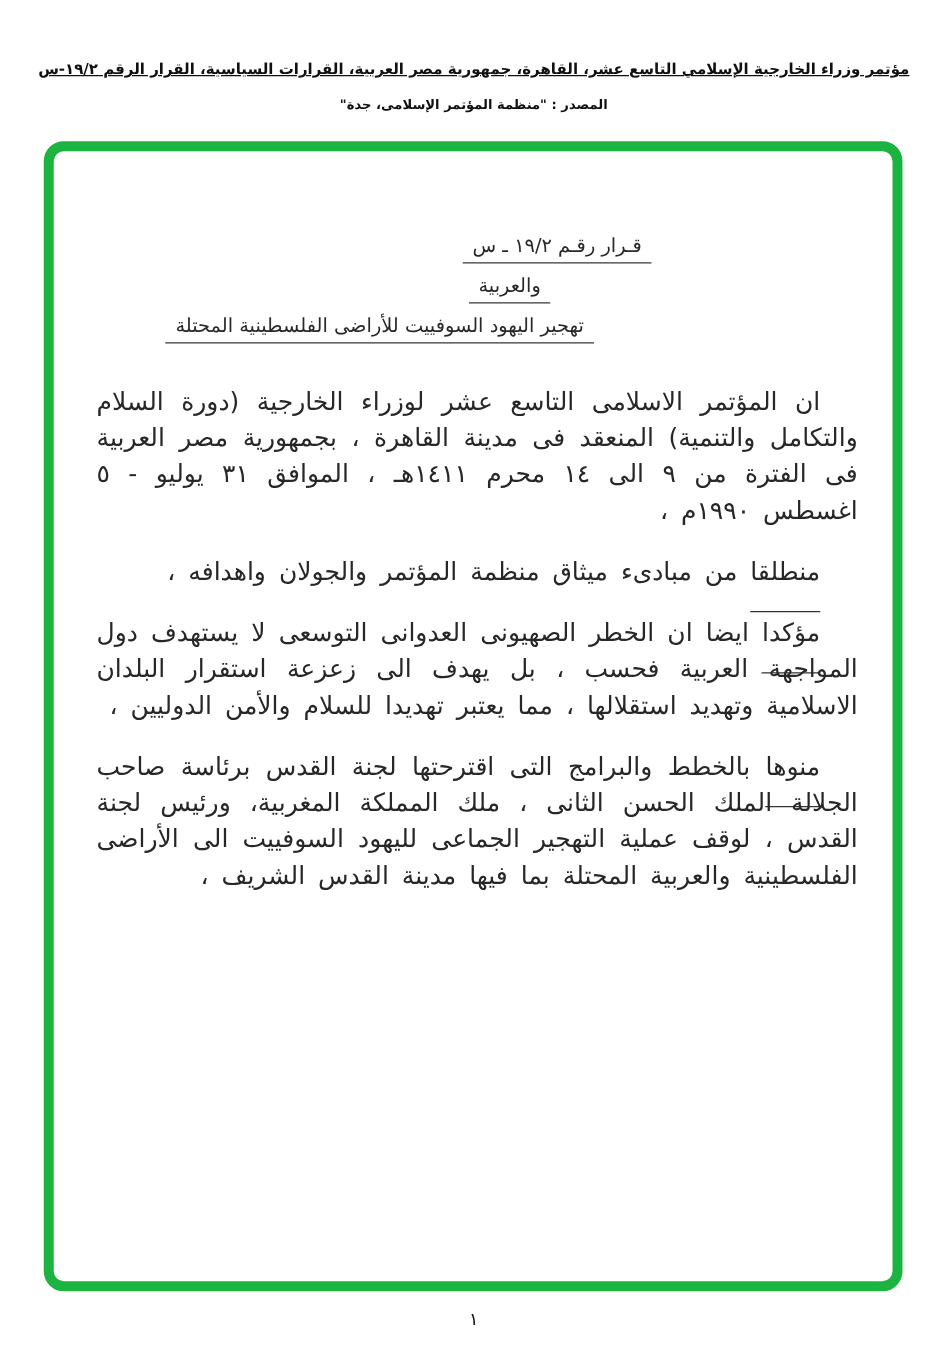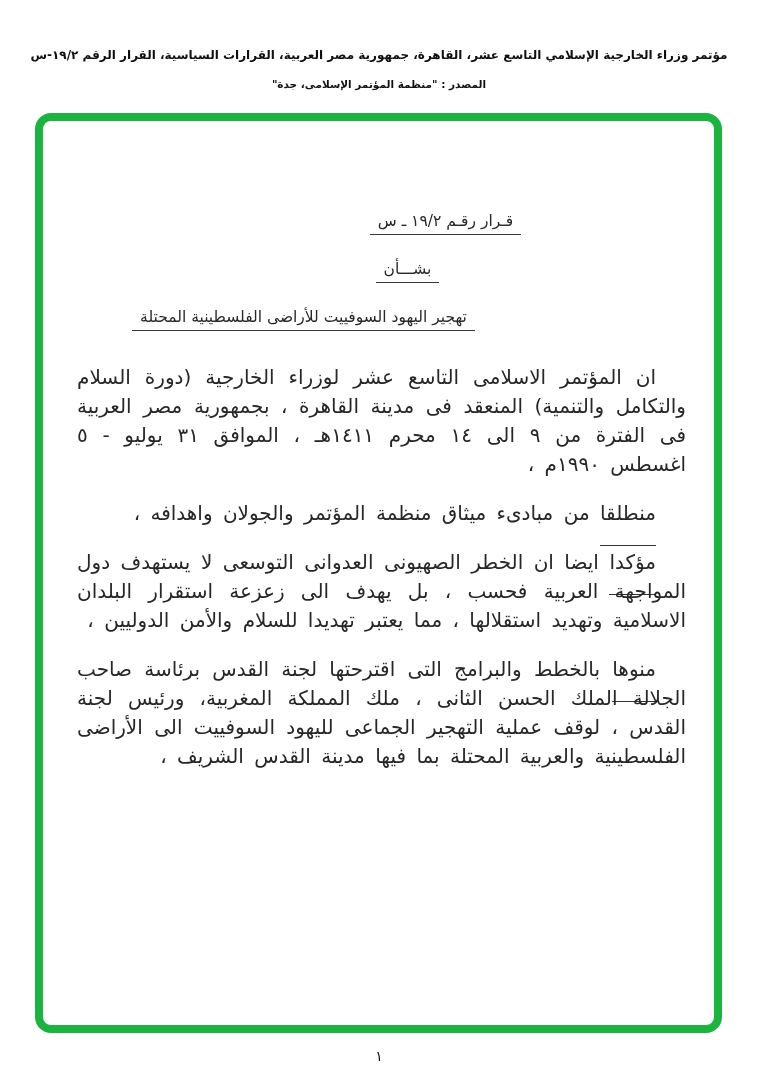--- a/index.html
+++ b/index.html
@@ -5,36 +5,36 @@
   html,body { margin:0; padding:0; background:#ffffff; }
   .page {
     position:relative; width:758px; height:1078px; background:#ffffff;
     font-family:"DejaVu Sans", sans-serif; overflow:hidden;
   }
   
   .header-line {
     position:absolute; top:48px; left:0; right:0;
     text-align:center; direction:rtl;
     font-size:12px; font-weight:bold; color:#101010;
-    letter-spacing:0; white-space:nowrap;
+    letter-spacing:0; white-space:nowrap;text-decoration:underline;
   }
   .source-line {
     position:absolute; top:78px; left:0; right:0;
     text-align:center; direction:rtl;
     font-size:10.5px; font-weight:bold; color:#101010;
   }
   
   .frame {
     position:absolute; left:35px; top:113px; width:687px; height:920px;
     box-sizing:border-box; border:8px solid #1cb440; border-radius:16px;
     padding:66px 28px 0 34px; direction:rtl; overflow:hidden; background:#fff;
   }
   
   .doc-title { text-align:center; margin-bottom:32px; color:#282828; }
-  .doc-title .line { margin-bottom:8px;margin-top:24px; }
+  .doc-title .line { margin-bottom:8px; }
   .doc-title .u {
     display:inline-block; border-bottom:1.6px solid #383838;
     padding:0 8px 4px; font-size:15.5px; color:#282828; white-space:nowrap;
   }
   .line1 { transform:translateX(64px); }
   .line2 { transform:translateX(26px); }
   .line3 { transform:translateX(-78px); }
   
   .para {
     font-size:20px; line-height:29px; color:#272727;
@@ -56,21 +56,21 @@
 
   <div class="source-line">المصدر :  "منظمة المؤتمر الإسلامى، جدة"</div>
 
   <div class="frame">
 
     <div class="doc-title">
       <div class="line line1">
         <span class="u">قـرار رقـم ١٩/٢ ـ س</span>
       </div>
       <div class="line line2">
-        <span class="u">بشـــأن</span>
+        <span class="u">والعربية</span>
       </div>
       <div class="line line3">
         <span class="u">تهجير اليهود السوفييت للأراضى الفلسطينية المحتلة</span>
       </div>
     </div>
 
     <p class="para"><span>ان المؤتمر الاسلامى التاسع عشر لوزراء الخارجية (دورة السلام والتكامل والتنمية) المنعقد فى مدينة القاهرة ، بجمهورية مصر العربية فى الفترة من ٩ الى ١٤ محرم ١٤١١هـ ، الموافق ٣١ يوليو - ٥ اغسطس ١٩٩٠م ،</span></p>
 
     <p class="para"><span class="lead">منطلقا</span><span> من مبادىء ميثاق منظمة المؤتمر والجولان واهدافه ،</span></p>
 

